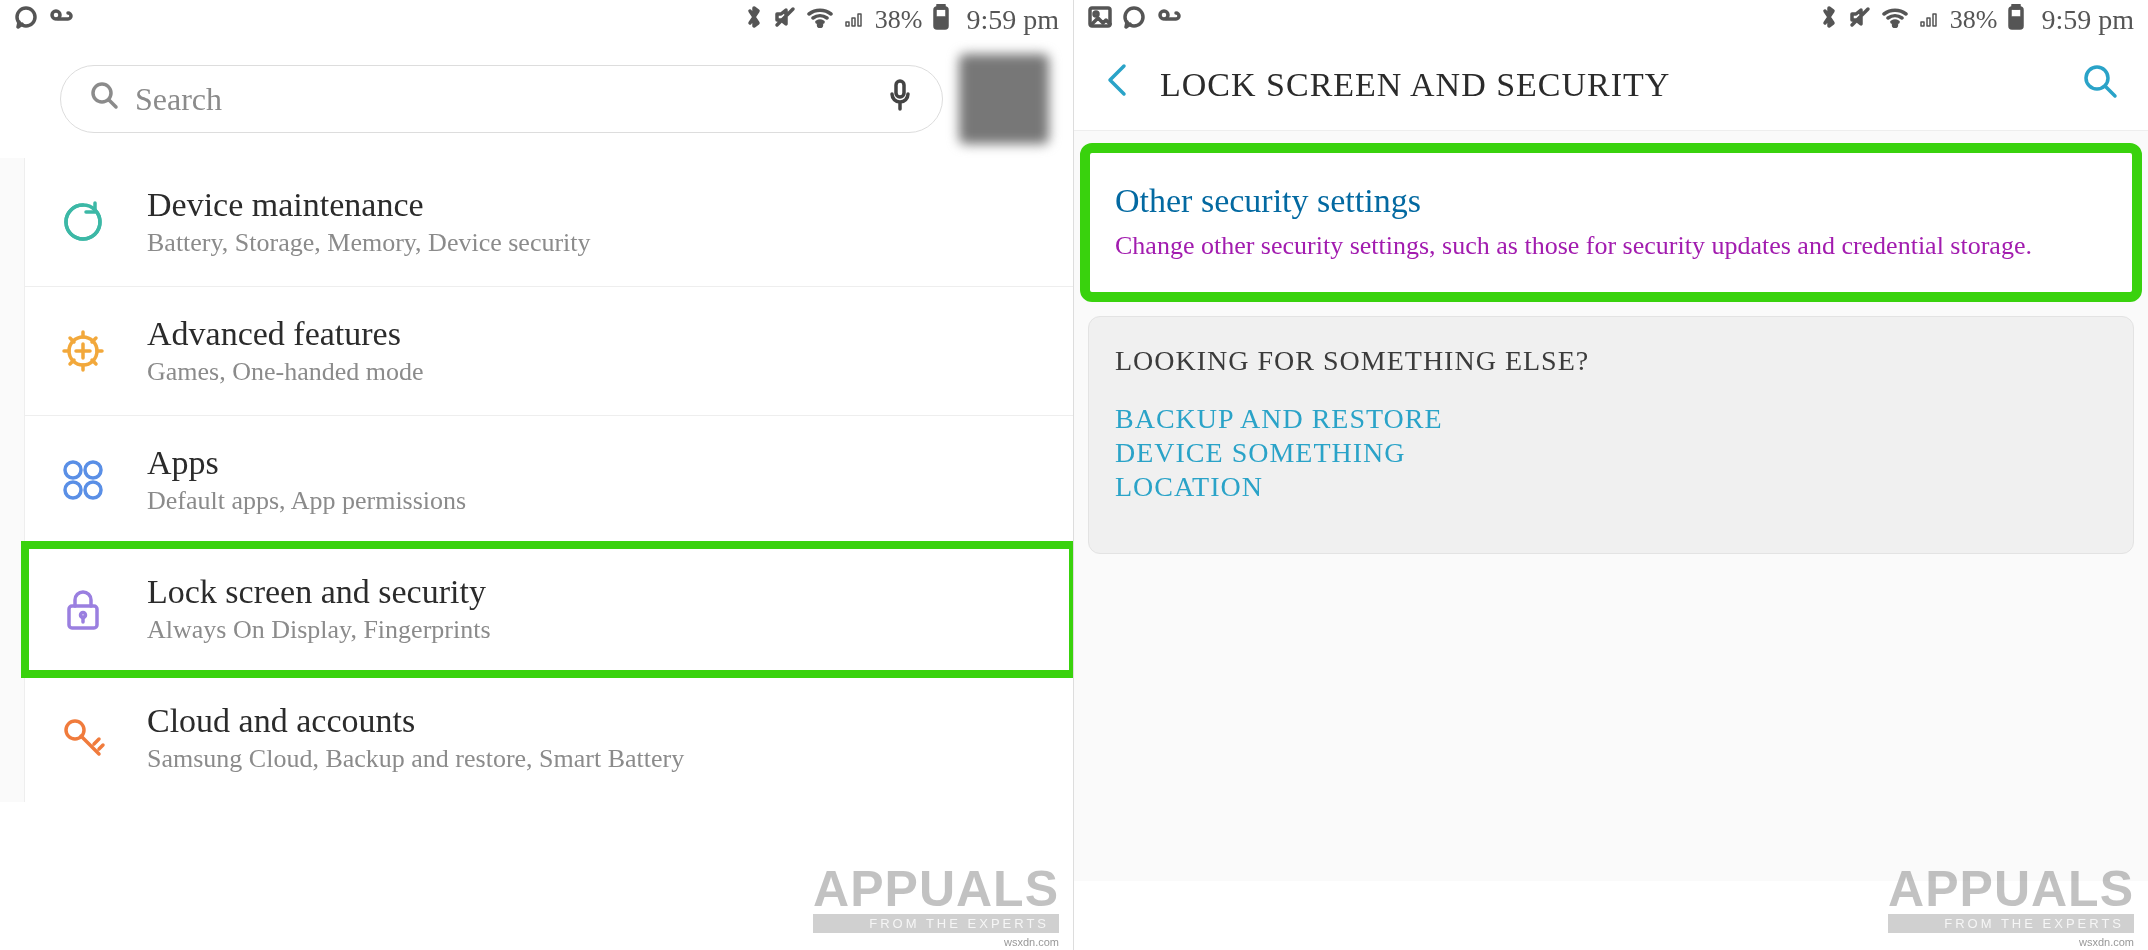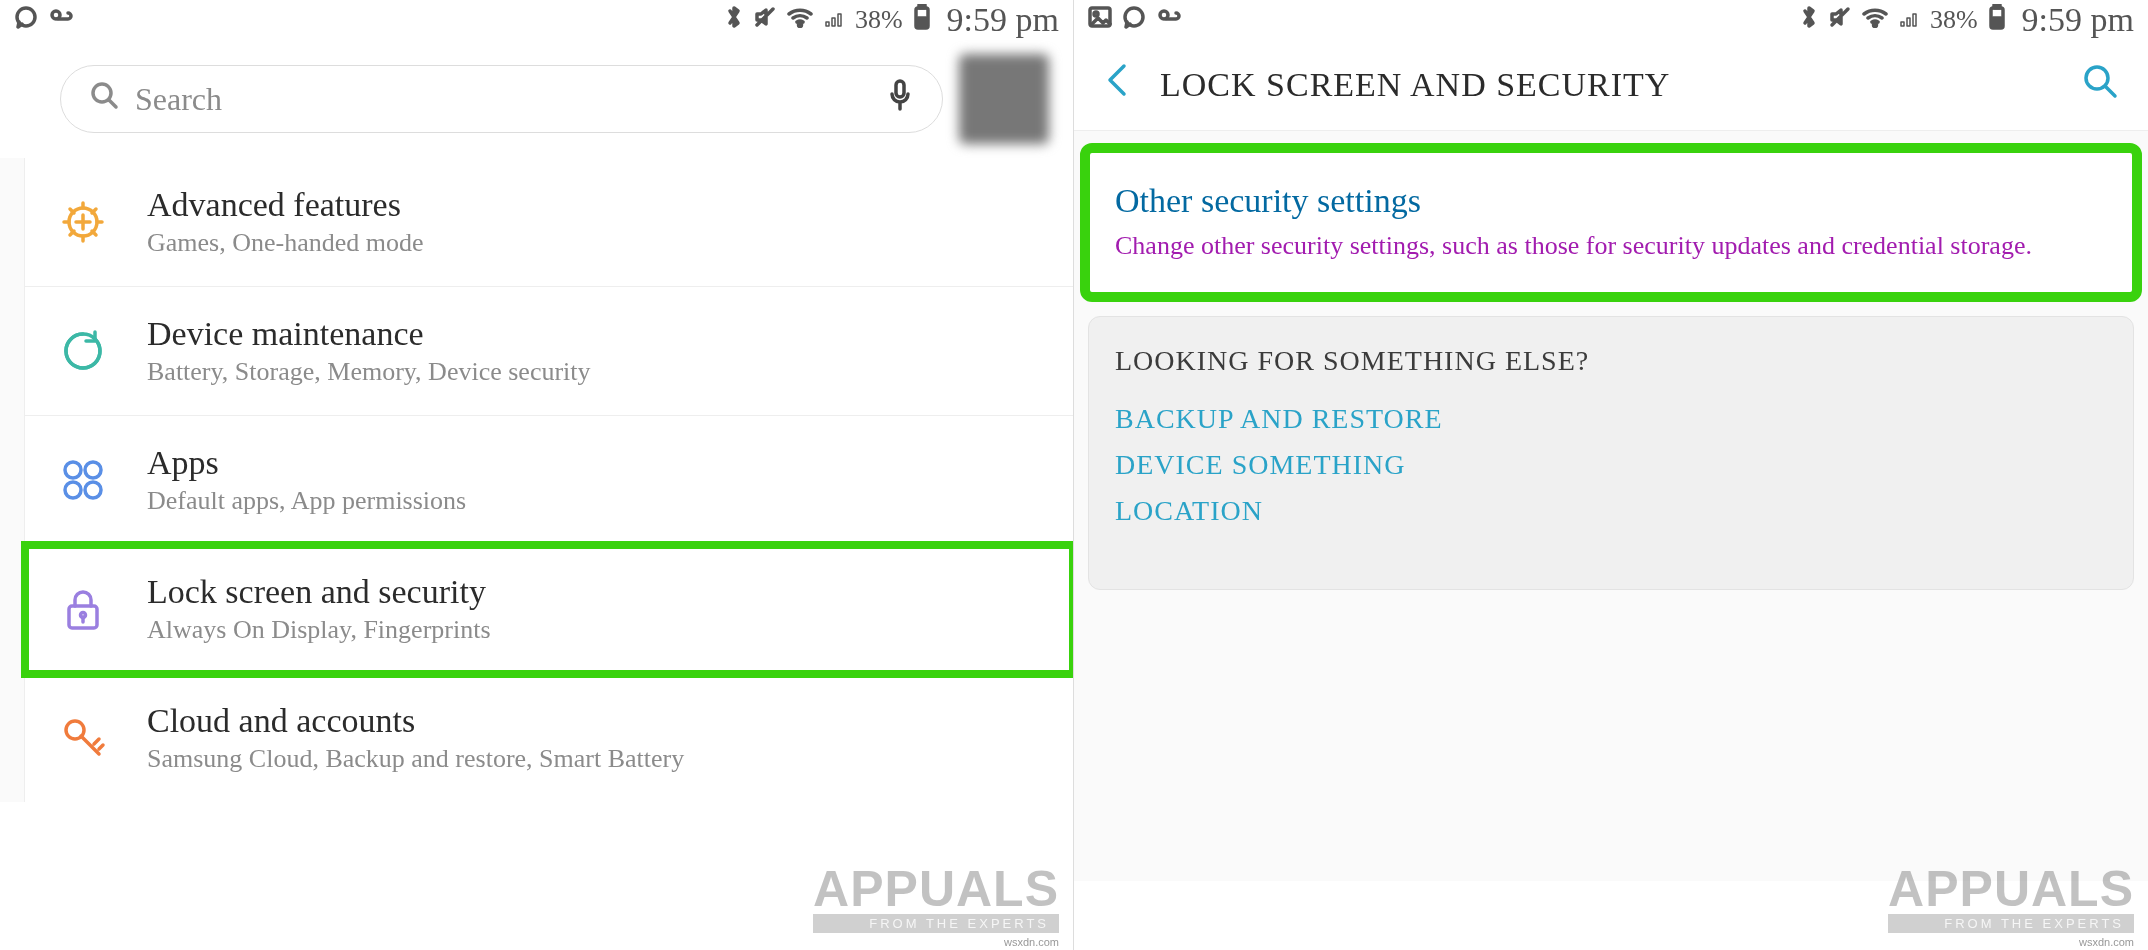--- a/index.html
+++ b/index.html
@@ -22,21 +22,21 @@
   .status-bar {
     height: 40px;
     display: flex;
     justify-content: space-between;
     align-items: center;
     padding: 0 14px;
     font-size: 22px;
     color: #555;
   }
   .status-left, .status-right { display: flex; align-items: center; gap: 10px; }
-  .status-right .time { font-size: 34px; margin-left: 6px; }
+  .status-right .time { font-size: 28px; margin-left: 6px; }
   .status-right .pct { font-size: 26px; text-align: center; }
   
   .search-row {
     display: flex;
     align-items: center;
     padding: 14px 24px 14px 60px;
     gap: 16px;
   }
   .search-box {
     flex: 1;
@@ -127,21 +127,21 @@
     outline: 10px solid #39d20d;
     outline-offset: -2px;
   }
   .else-block {
     background: #f0f0f0;
     border: 1px solid #e3e3e3;
     border-radius: 12px;
     padding: 28px 26px 48px 26px;
   }
   .else-block .hdr { font-size: 28px; color: #3b3b3b; letter-spacing: 1px; margin-bottom: 26px; }
-  .else-block .link { font-size: 28px; color: #2aa3c8; margin: 14px 0; display: block; letter-spacing: 1px; }
+  .else-block .link { font-size: 28px; color: #2aa3c8; margin: 2px 0; display: block; letter-spacing: 1px; }
   .watermark {
     position: absolute;
     right: 14px;
     bottom: 2px;
     text-align: right;
     pointer-events: none;
   }
   .watermark .big {
     font-family: Arial, sans-serif;
     font-size: 50px;
@@ -225,44 +225,44 @@
             <path d="M6 16 a8 8 0 0 0 16 0 M14 24 v7"></path>
           </svg>
       </span>
     </div>
     <div class="avatar"></div>
   </div>
 
   <div class="settings-list">
     <div class="settings-card">
       <div class="settings-item">
+        <span class="icon" style="color:#3cb8a6">
+          <svg width="50" height="50" viewBox="0 0 50 50">
+              <circle cx="25" cy="25" r="17"></circle>
+              <path d="M25 8 a17 17 0 1 0 12 5"></path>
+              <path d="M37 6 v9 h-9"></path>
+            </svg>
+        </span>
+        <div class="texts">
+          <span class="title">Device maintenance</span>
+          <span class="subtitle">Battery, Storage, Memory, Device security</span>
+        </div>
+      </div>
+
+      <div class="settings-item">
         <span class="icon" style="color:#f2a83b">
           <svg width="50" height="50" viewBox="0 0 50 50">
               <circle cx="25" cy="25" r="14"></circle>
               <path d="M25 18 v14 M18 25 h14"></path>
               <path d="M25 6 v5 M25 39 v5 M6 25 h5 M39 25 h5 M12 12 l4 4 M34 34 l4 4 M38 12 l-4 4 M12 38 l4-4"></path>
             </svg>
         </span>
         <div class="texts">
           <span class="title">Advanced features</span>
           <span class="subtitle">Games, One-handed mode</span>
-        </div>
-      </div>
-
-      <div class="settings-item">
-        <span class="icon" style="color:#3cb8a6">
-          <svg width="50" height="50" viewBox="0 0 50 50">
-              <circle cx="25" cy="25" r="17"></circle>
-              <path d="M25 8 a17 17 0 1 0 12 5"></path>
-              <path d="M37 6 v9 h-9"></path>
-            </svg>
-        </span>
-        <div class="texts">
-          <span class="title">Device maintenance</span>
-          <span class="subtitle">Battery, Storage, Memory, Device security</span>
         </div>
       </div>
 
       <div class="settings-item">
         <span class="icon" style="color:#5a8fe6">
           <svg width="50" height="50" viewBox="0 0 50 50">
               <circle cx="15" cy="15" r="8"></circle>
               <circle cx="35" cy="15" r="8"></circle>
               <circle cx="15" cy="35" r="8"></circle>
               <circle cx="35" cy="35" r="8"></circle>

